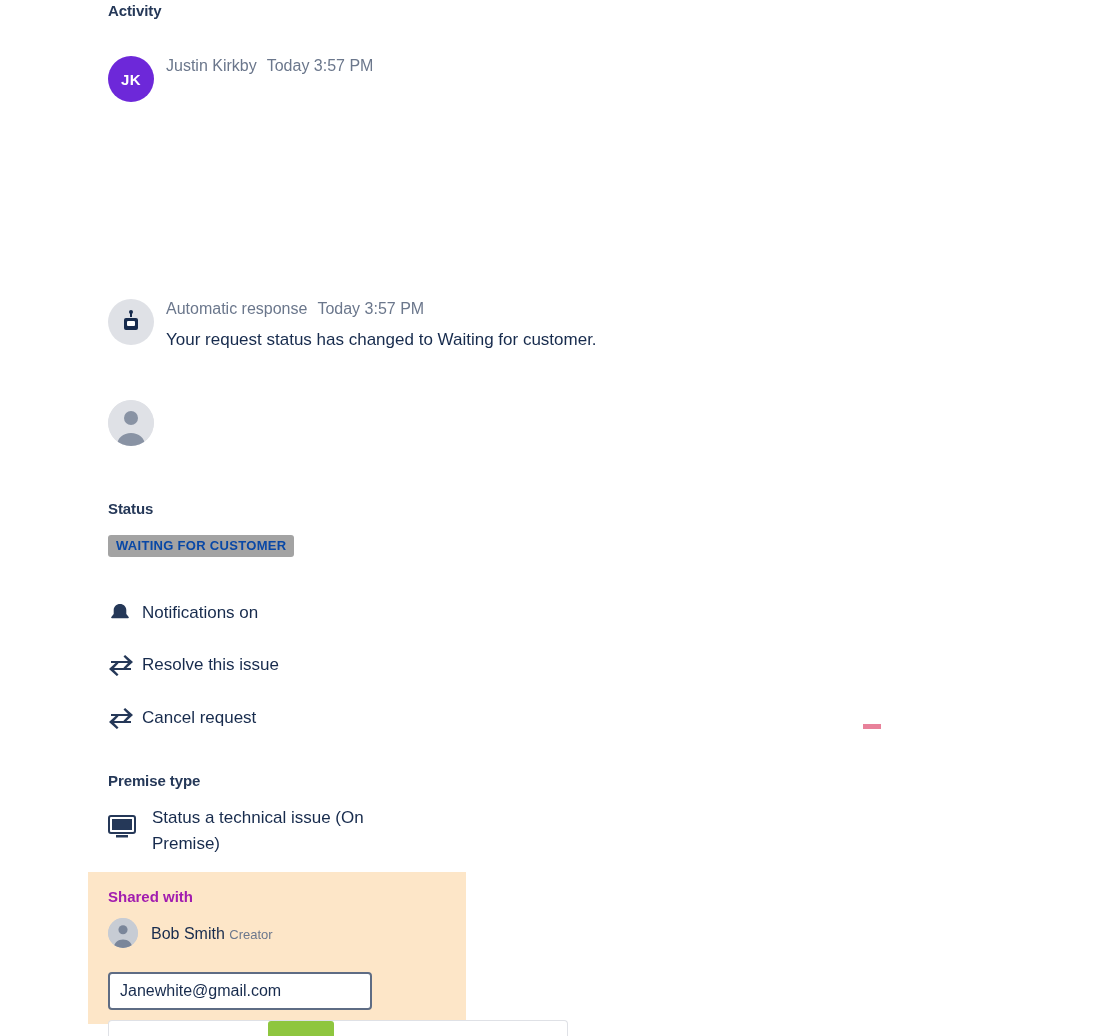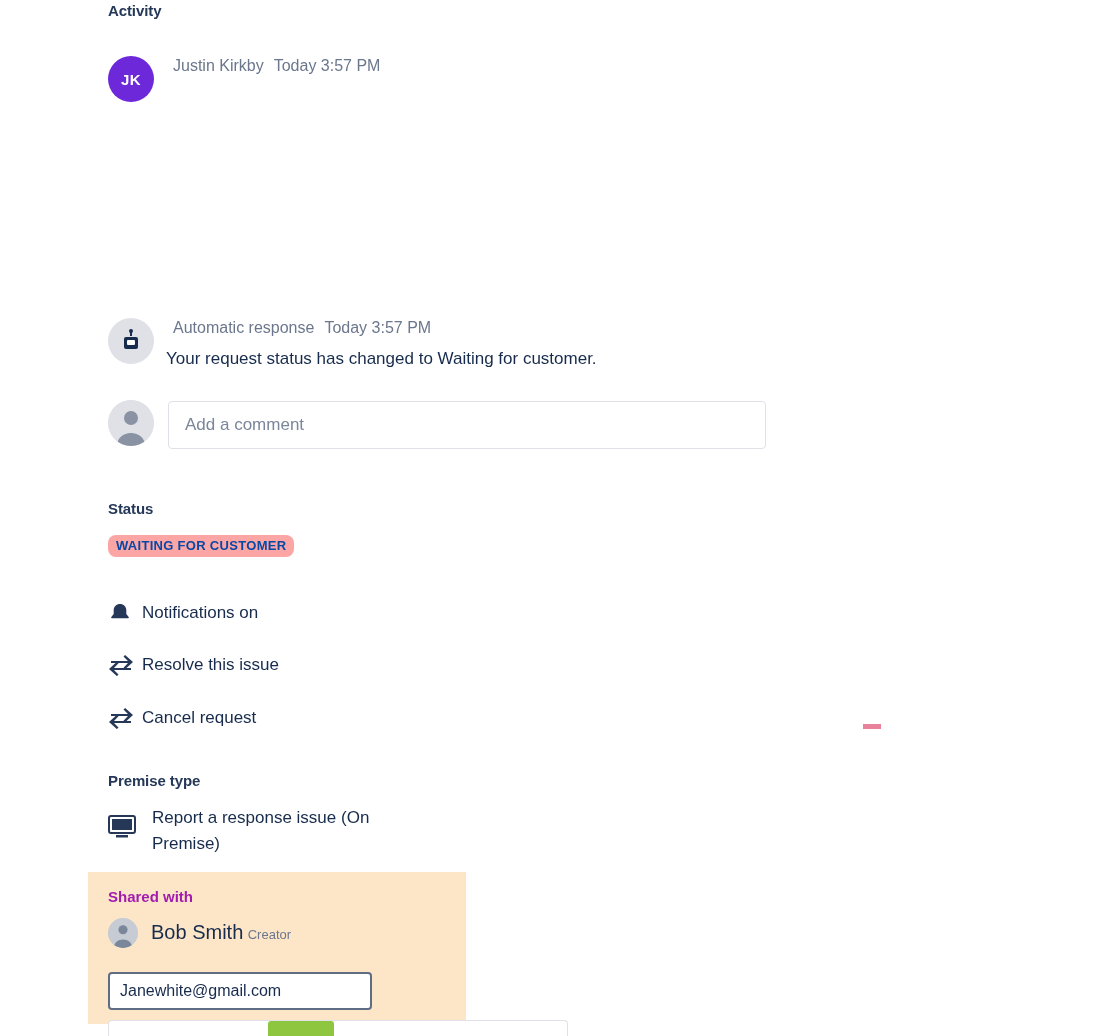--- a/index.html
+++ b/index.html
@@ -57,21 +57,20 @@
     background: #3d8faf;
   }
   .comment-body {
     margin-left: 58px;
   }
   .comment-meta {
     font-size: 16px;
     color: #6b778c;
     line-height: 20px;
     margin-bottom: 6px;
-    margin-left: 7px;
   }
   .comment-author {
     margin-right: 10px;
   }
   .comment-text {
     font-size: 17px;
     line-height: 30px;
     color: #172b4d;
     max-width: 600px;
   }
@@ -79,21 +78,21 @@
   .comment-text p:last-child { margin-bottom: 0; }
   .comment-link {
     color: #7cb342;
     text-decoration: none;
   }
 
   
   #comment-2 {
     position: absolute;
     left: 108px;
-    top: 318px;
+    top: 299px;
     width: 700px;
   }
   .bot-avatar {
     position: absolute;
     left: 0;
     top: 0;
     width: 46px;
     height: 46px;
     border-radius: 50%;
     background: #dfe1e6;
@@ -241,21 +240,21 @@
   }
   #shared-person .user-avatar {
     position: static;
     width: 30px;
     height: 30px;
     background: #c7ccd4;
     flex: none;
   }
   .person-text { margin-left: 13px; }
   .person-name {
-    font-size: 20px;
+    font-size: 16px;
     color: #172b4d;
     line-height: 19px;
   }
   .person-role {
     font-size: 13px;
     color: #6b778c;
     line-height: 16px;
     margin-top: 1px;
   }
   #share-email-input {
@@ -332,25 +331,24 @@
   </div>
 
   <div id="add-comment-row">
     <div class="user-avatar">
       <svg width="46" height="46" viewBox="0 0 46 46" aria-hidden="true">
         <circle cx="23" cy="23" r="23" fill="#dfe1e6"></circle>
         <circle cx="23" cy="18" r="7" fill="#8993a4"></circle>
         <path d="M9 46c0-8 6.3-13 14-13s14 5 14 13z" fill="#8993a4"></path>
       </svg>
     </div>
-    <input class="comment-input" id="add-comment-input" type="text" placeholder="Add a comment" style="">
   </div>
 
   <div id="status-heading" class="section-heading">Status</div>
-  <div id="status-badge" style="background: #fca5a5; color: rgb(7, 71, 166); border-radius: 8px;">WAITING FOR CUSTOMER</div>
+  <div id="status-badge" style="background: #a3a3a3; color: rgb(7, 71, 166);">WAITING FOR CUSTOMER</div>
 
   <div id="action-notifications" class="action-row">
     <span class="action-icon">
       <svg width="24" height="24" viewBox="0 0 24 24" aria-hidden="true">
         <path d="M12 3c-3.6 0-6.3 2.6-6.3 6.1v4L3.3 16c-.4.5 0 1.2.6 1.2h16.2c.6 0 1-.7.6-1.2l-2.4-2.9v-4C18.3 5.6 15.6 3 12 3z" fill="#253858"></path>
       </svg>
     </span>
     <span class="action-label">Notifications on</span>
   </div>
 
@@ -378,21 +376,21 @@
 
   <div id="request-type-heading" class="section-heading">Premise type</div>
   <div id="request-type-row">
     <span class="rt-icon">
       <svg width="30" height="24" viewBox="0 0 30 24" aria-hidden="true">
         <rect x="1" y="1" width="26" height="17" rx="2" fill="#ffffff" stroke="#253858" stroke-width="2"></rect>
         <rect x="4" y="4" width="20" height="11" fill="#253858"></rect>
         <rect x="8" y="20" width="12" height="2.5" fill="#253858"></rect>
       </svg>
     </span>
-    <span class="rt-label">Report a response issue (On Premise)</span>
+    <span class="rt-label">Status a technical issue (On Premise)</span>
   </div>
 
   <div id="shared-with-panel" style="background: rgb(253, 230, 200);">
     <div id="shared-with-heading">Shared with</div>
     <div id="shared-person">
       <span class="user-avatar">
         <svg width="30" height="30" viewBox="0 0 46 46" aria-hidden="true">
           <circle cx="23" cy="23" r="23" fill="#c7ccd4"></circle>
           <circle cx="23" cy="18" r="7" fill="#7a869a"></circle>
           <path d="M9 46c0-8 6.3-13 14-13s14 5 14 13z" fill="#7a869a"></path>

